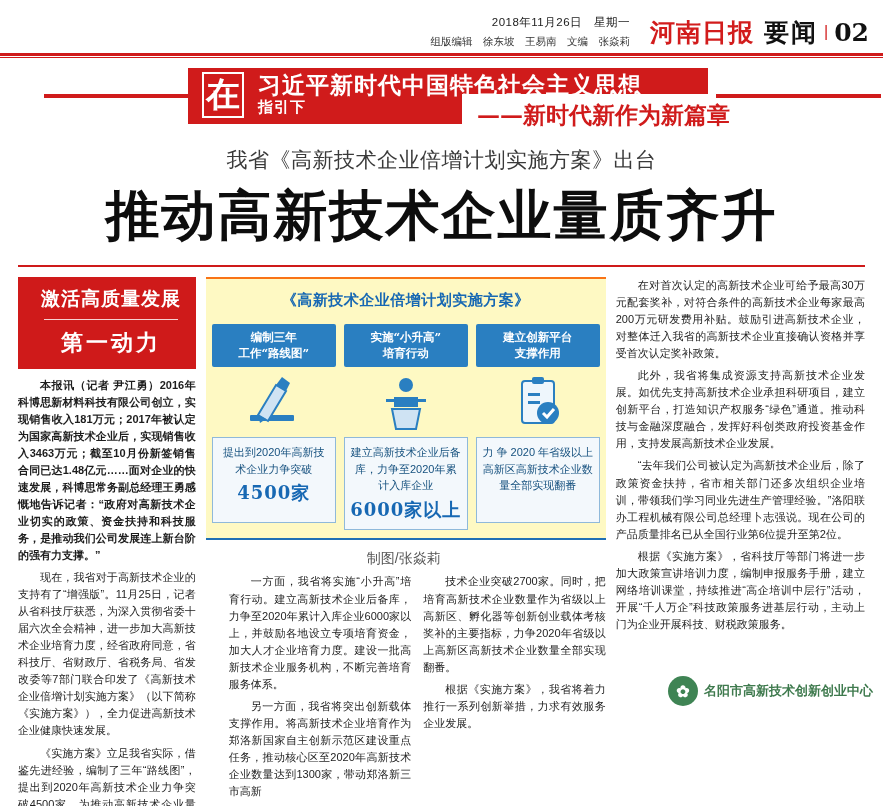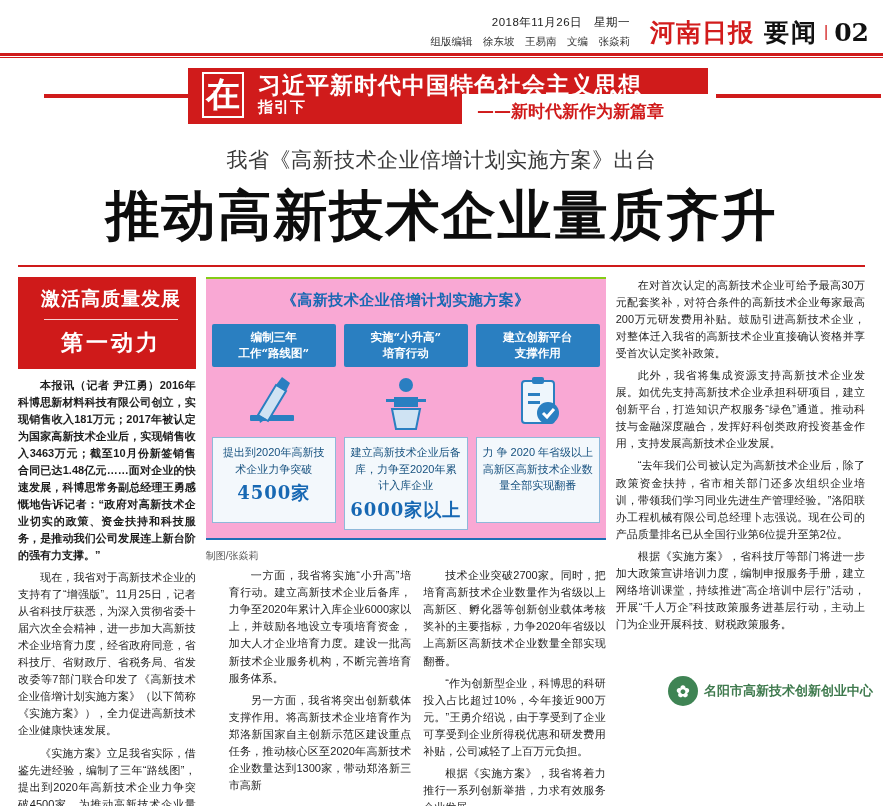--- a/index.html
+++ b/index.html
@@ -74,21 +74,21 @@
     color:#fff; font-size:23px; font-weight:bold; letter-spacing:1px;
     font-family:"DejaVu Serif", serif;
   }
   .banner-t2 {
     position:absolute; left:236px; top:30px;
     color:#fff; font-size:15px; font-weight:bold; letter-spacing:1px;
     font-family:"DejaVu Serif", serif;
   }
   .banner-t3 {
     position:absolute; left:455px; top:32px;
-    color:#d01b1b; font-size:17px; font-weight:bold;
+    color:#d01b1b; font-size:23px; font-weight:bold;
     font-family:"DejaVu Serif", serif;
   }
   .banner-line-l { position:absolute; left:22px; top:26px; width:150px; height:4px; background:#d01b1b; }
   .banner-line-r { position:absolute; left:694px; top:26px; width:165px; height:4px; background:#d01b1b; }
   .banner-white { position:absolute; left:440px; top:26px; width:246px; height:30px; background:#fff; }
 
   
   .sub-headline {
     text-align:center;
     font-size: 21px;
@@ -130,25 +130,25 @@
     text-align:center;
   }
   .redblock .rb1 { font-size: 19px; font-weight:bold; letter-spacing:1px; font-family:"DejaVu Serif", serif; }
   .redblock .rb-rule { height:1px; background:#fff; margin:6px 10px 5px 10px; opacity:.8;}
   .redblock .rb2 { font-size: 22px; font-weight:bold; letter-spacing:3px; font-family:"DejaVu Serif", serif; }
 
   .lead-bold { font-weight:bold; }
 
   
   .info {
-    border-top: 2px solid #84cc16;
+    border-top: 2px solid #f97316;
     border-bottom: 2px solid #1f6fb5;
     padding: 10px 6px 8px 6px;
     margin-bottom: 8px;
-    background:#f9a8d4;
+    background:#fef9c3;
   }
   .info-title {
     text-align:center;
     color:#1768b3;
     font-weight:bold;
     font-size: 15px;
     font-family:"DejaVu Serif", serif;
     margin-bottom: 12px;
     letter-spacing:0.5px;
   }
@@ -172,21 +172,21 @@
     color:#16517f;
     padding: 6px 5px;
     line-height:1.5;
     min-height: 86px;
   }
   .card-body .big {
     font-size: 18px; font-weight:bold; color:#1768b3;
     display:block; margin-top:2px; letter-spacing:1px;
     font-family:"DejaVu Serif", serif;
   }
-  .info-credit { text-align:left; font-size:10px; color:#555; margin-top:6px; padding-right:4px;}
+  .info-credit { text-align:center; font-size:14px; color:#555; margin-top:6px; padding-right:4px;}
 
   
   .wm {
     position:absolute; right: 10px; bottom: 6px;
     display:flex; align-items:center; gap:6px;
     color:#2f6f3f; font-size: 13px; font-weight:bold;
     font-family:"DejaVu Serif", serif;
     opacity:.92;
   }
   .wm-circle {
@@ -307,21 +307,20 @@
       </div>
       <div class="info-credit">制图/张焱莉</div>
 
       <div style="display:flex; gap:12px; margin-top:4px;margin-left:23px;">
         <div style="width:194px;">
           <p>一方面，我省将实施“小升高”培育行动。建立高新技术企业后备库，力争至2020年累计入库企业6000家以上，并鼓励各地设立专项培育资金，加大人才企业培育力度。建设一批高新技术企业服务机构，不断完善培育服务体系。</p>
           <p>另一方面，我省将突出创新载体支撑作用。将高新技术企业培育作为郑洛新国家自主创新示范区建设重点任务，推动核心区至2020年高新技术企业数量达到1300家，带动郑洛新三市高新</p>
         </div>
         <div style="width:194px;">
           <p>技术企业突破2700家。同时，把培育高新技术企业数量作为省级以上高新区、孵化器等创新创业载体考核奖补的主要指标，力争2020年省级以上高新区高新技术企业数量全部实现翻番。</p>
-          <p>“作为创新型企业，科博思的科研投入占比超过10%，今年接近900万元。”王勇介绍说，由于享受到了企业可享受到企业所得税优惠和研发费用补贴，公司减轻了上百万元负担。</p>
           <p>根据《实施方案》，我省将着力推行一系列创新举措，力求有效服务企业发展。</p>
         </div>
       </div>
     </div>
 
     <div class="col col-right">
       <p>在对首次认定的高新技术企业可给予最高30万元配套奖补，对符合条件的高新技术企业每家最高200万元研发费用补贴。鼓励引进高新技术企业，对整体迁入我省的高新技术企业直接确认资格并享受首次认定奖补政策。</p>
       <p>此外，我省将集成资源支持高新技术企业发展。如优先支持高新技术企业承担科研项目，建立创新平台，打造知识产权服务“绿色”通道。推动科技与金融深度融合，发挥好科创类政府投资基金作用，支持发展高新技术企业发展。</p>
       <p>“去年我们公司被认定为高新技术企业后，除了政策资金扶持，省市相关部门还多次组织企业培训，带领我们学习同业先进生产管理经验。”洛阳联办工程机械有限公司总经理卜志强说。现在公司的产品质量排名已从全国行业第6位提升至第2位。</p>
       <p>根据《实施方案》，省科技厅等部门将进一步加大政策宣讲培训力度，编制申报服务手册，建立网络培训课堂，持续推进“高企培训中层行”活动，开展“千人万企”科技政策服务进基层行动，主动上门为企业开展科技、财税政策服务。</p>

